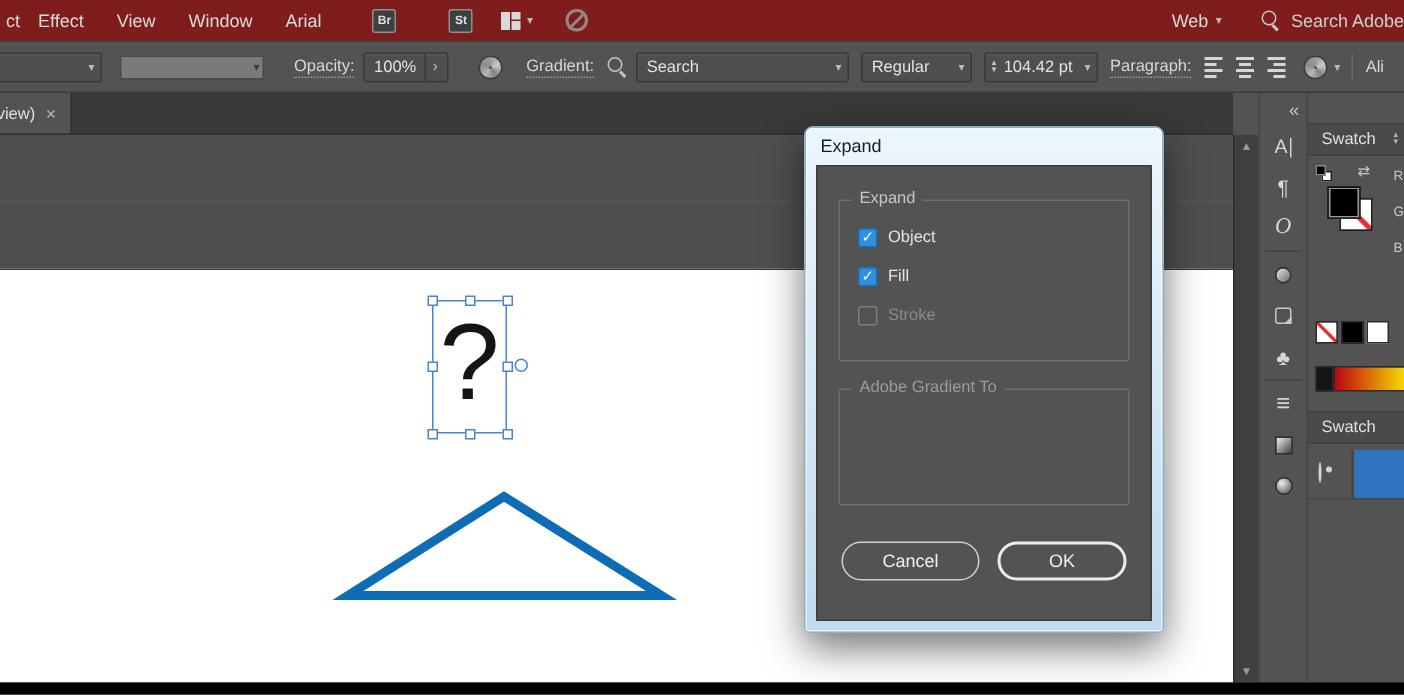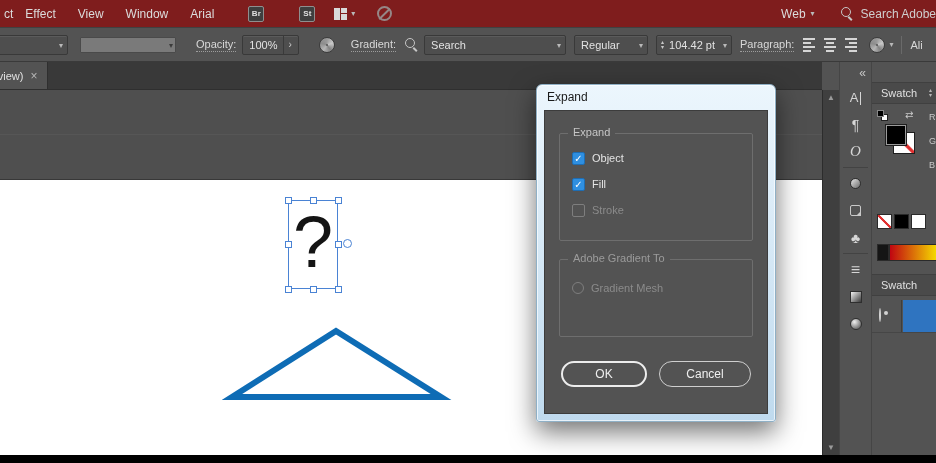--- a/index.html
+++ b/index.html
@@ -338,29 +338,25 @@
           <span class="cblabel">Fill</span>
         </div>
         <div class="drow">
           <span class="cb off"></span>
           <span class="dimlabel">Stroke</span>
         </div>
       </div>
 
       <div class="group dim" style="height:78px;margin-top:18px;padding-top:18px">
         <span class="glabel">Adobe Gradient To</span>
-        <div class="drow">
-          <span class="radio"></span>
-          <span class="dimlabel">Gradient Mesh</span>
-        </div>
       </div>
 
       <div class="btnrow">
+        <button class="pill cancel">Cancel</button>
         <button class="pill ok">OK</button>
-        <button class="pill cancel">Cancel</button>
       </div>
 
     </div>
   </div>
 
   <div class="bottomstrip abs" style="left:0;top:455px;width:936px;height:8px"></div>
 
 </div>
 
 </body></html>

